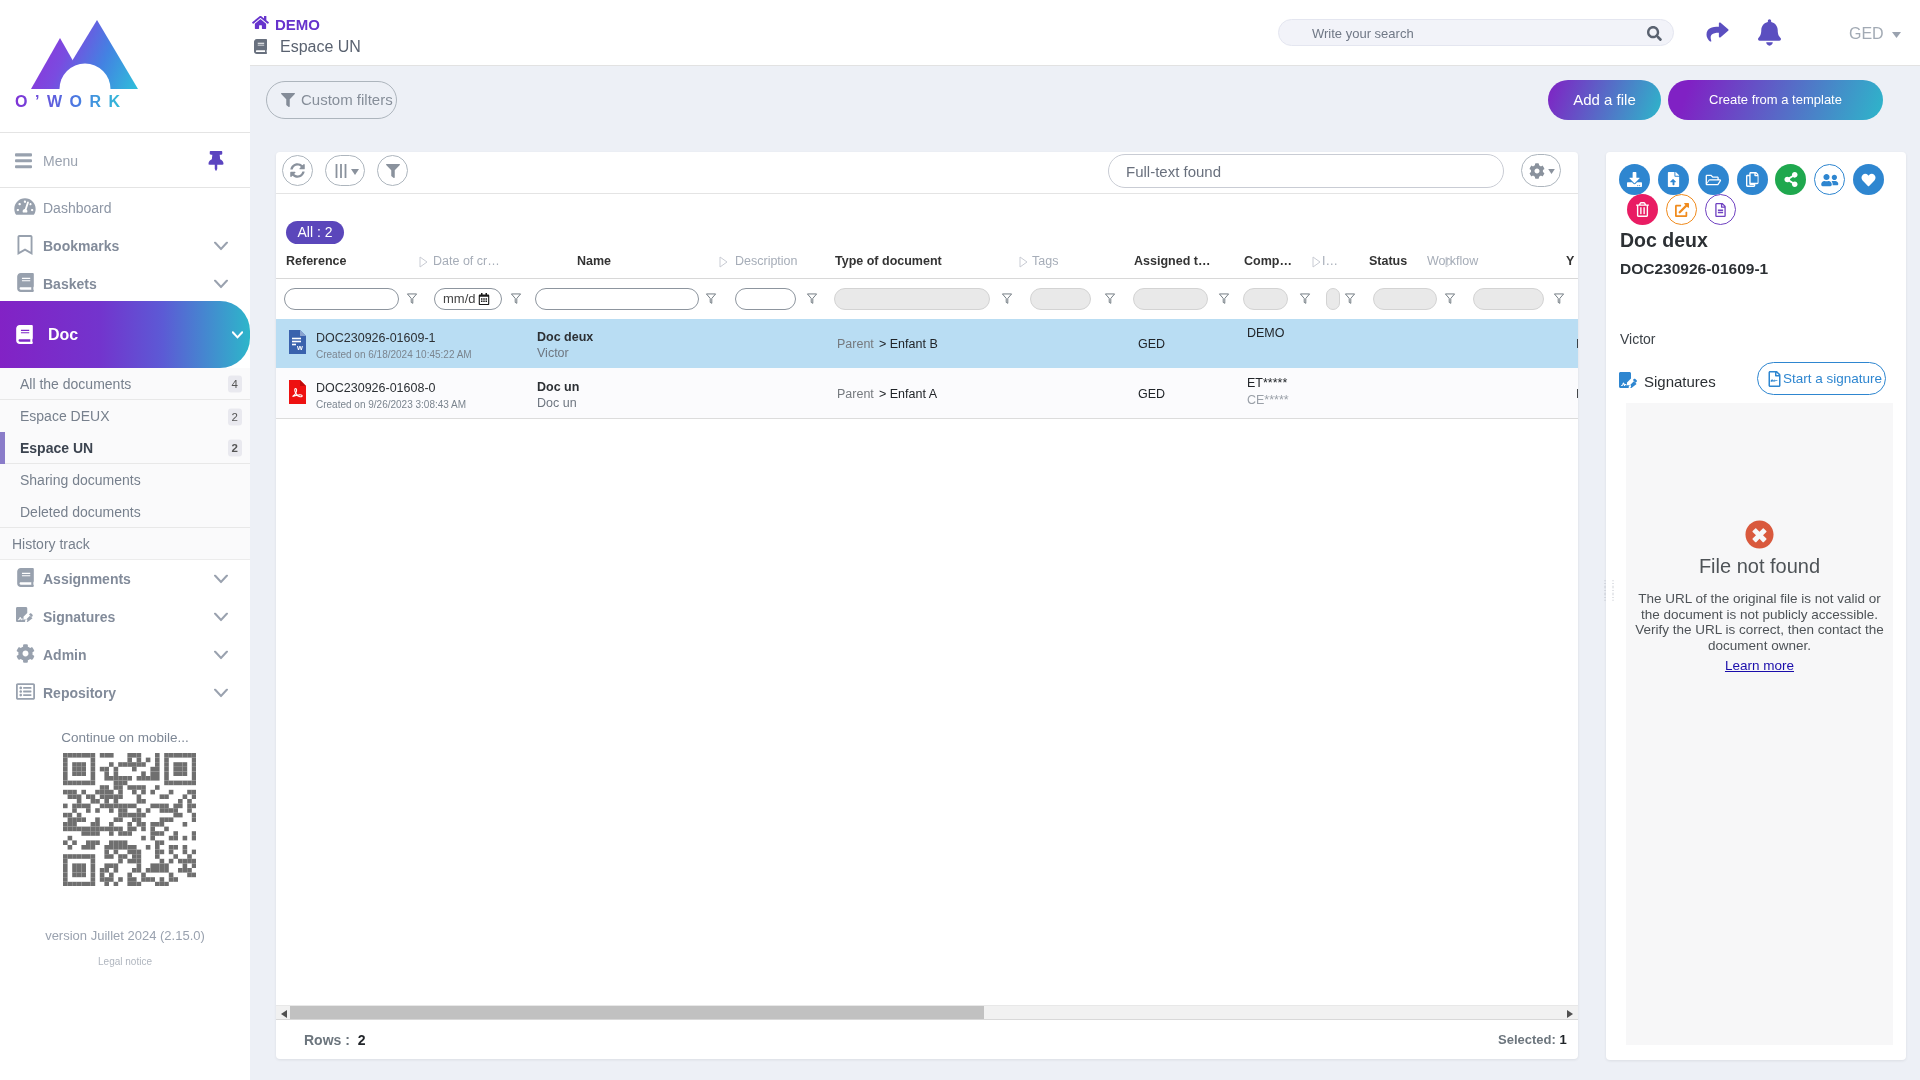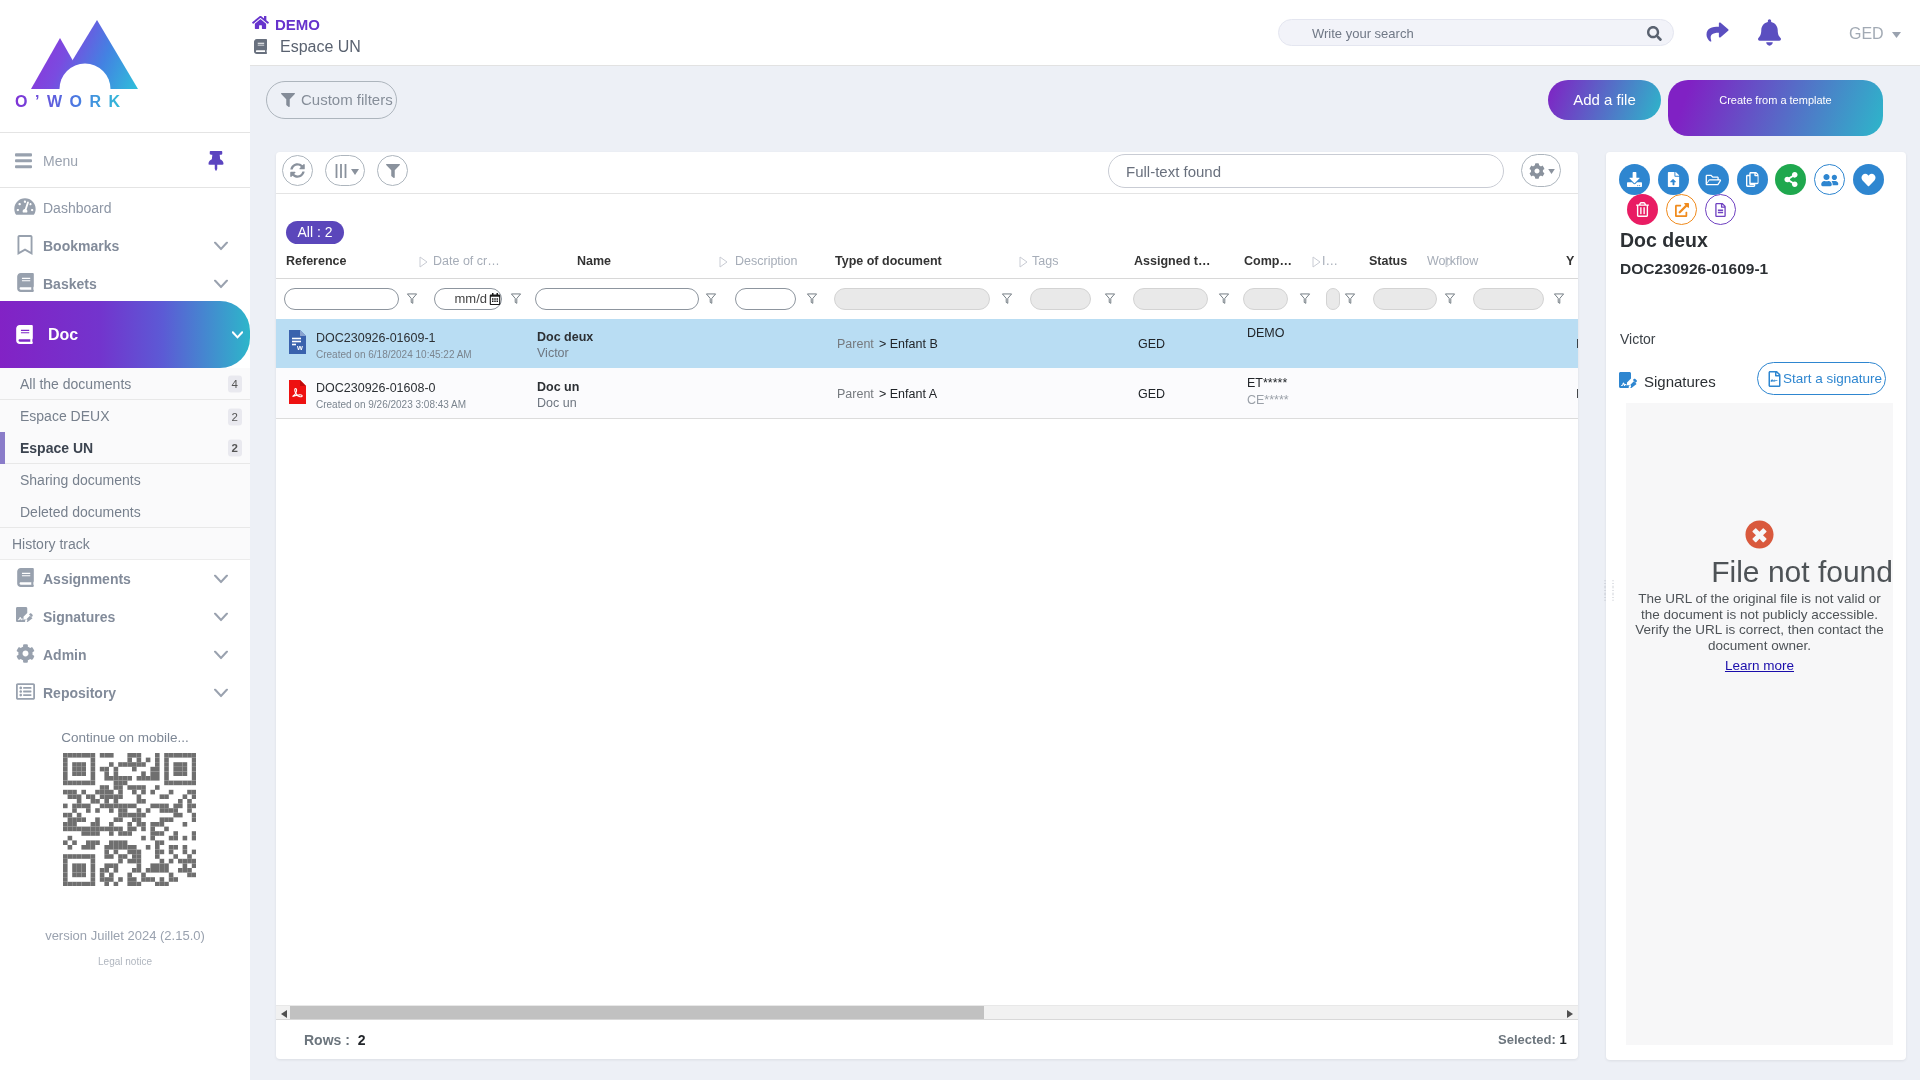--- a/index.html
+++ b/index.html
@@ -567,21 +567,21 @@
     </svg>
 </div>
 
 <div class="abs" style="left:266px; top:81px; width:131px; height:38px; border:1px solid #adb5bd; border-radius:19px; background:transparent;">
   <svg class="abs" style="left:14px; top:11px;" width="14" height="14" viewBox="0 0 512 512">
       <path fill="#848c98" d="M488 0H24C3 0-8 26 7 41l185 185v206c0 8 4 15 10 20l80 56c16 11 38 0 38-20V226L505 41c15-15 4-41-17-41z"></path>
     </svg>
   <span class="abs" style="left:34px; top:9px; font-size:15px; color:#868e99;">Custom filters</span>
 </div>
 <div class="abs" style="left:1548px; top:80px; width:113px; height:40px; border-radius:20px; background:linear-gradient(110deg,#8021c4,#2db6ca); color:#fff; font-size:15px; text-align:center; line-height:40px;">Add a file</div>
-<div class="abs" style="left:1668px; top:80px; width:215px; height:56px; border-radius:20px; background:linear-gradient(110deg,#8021c4 10%,#2db6ca); color:#fff; font-size:11px; text-align:center; line-height:40px;">Create from a template</div>
+<div class="abs" style="left:1668px; top:80px; width:215px; height:40px; border-radius:20px; background:linear-gradient(110deg,#8021c4 10%,#2db6ca); color:#fff; font-size:13px; text-align:center; line-height:40px;">Create from a template</div>
 
 <div id="card" class="abs" style="left:276px; top:152px; width:1302px; height:907px; background:#fff; border-radius:4px; box-shadow:0 1px 3px rgba(0,0,0,0.08); overflow:hidden;">
 
   <div class="abs" style="left:6px; top:3px; width:31px; height:31px; border:1px solid #adb5bd; border-radius:50%;">
     <svg class="abs" style="left:7px; top:7px;" width="15" height="15" viewBox="0 0 512 512">
         <path fill="#8a929d" d="M371 133c-31-29-72-45-115-45-77 0-144 53-163 127-1 5-6 9-12 9H24c-7 0-13-7-12-14C34 95 135 8 256 8c66 0 127 26 171 69l36-36c15-15 41-4 41 17v134c0 13-11 24-24 24H346c-21 0-32-26-17-41l42-42zM32 296h134c21 0 32 26 17 41l-42 42c31 29 72 45 115 45 77 0 144-53 163-127 1-5 6-9 12-9h57c7 0 13 7 12 14-22 115-123 202-244 202-66 0-127-26-171-69l-36 36c-15 15-41 4-41-17V320c0-13 11-24 24-24z"></path>
       </svg>
   </div>
   <div class="abs" style="left:49px; top:3px; width:40px; height:31px; border:1px solid #adb5bd; border-radius:16px;">
     <svg class="abs" style="left:9px; top:8px;" width="12" height="14" viewBox="0 0 12 14">
@@ -742,21 +742,21 @@
     <div class="abs" style="left:14px; top:0; width:694px; height:13px; background:#c1c1c1;"></div>
     <svg class="abs" style="right:5px; top:4px;" width="6" height="8" viewBox="0 0 6 8">
         <path d="M0 0 L6 4 L0 8 Z" fill="#505050"></path>
       </svg>
   </div>
 
   <span class="abs" style="left:28px; top:880px; font-size:14px; color:#6c757d; font-weight:bold;">Rows :&nbsp;&nbsp;<span style="color:#212529;">2</span></span>
   <span class="abs" style="left:1222px; top:880px; font-size:13px; color:#6c757d; font-weight:bold;">Selected: <span style="color:#212529;">1</span></span>
 </div>
 <style>
-.fi { top:10px; height:22px; border:1px solid #8d959e; border-radius:11px; background:#fff;text-align:right; }
+.fi { top:10px; height:22px; border:1px solid #8d959e; border-radius:11px; background:#fff; }
 .fd { top:10px; height:22px; border:1px solid #d3d3d3; border-radius:11px; background:#e9e9e9; }
 .fun { top:13px; width:12px; height:12px; }
 </style>
 <svg class="abs" style="left:0; top:0;" width="0" height="0"></svg>
 
 <div id="rpanel" class="abs" style="left:1606px; top:152px; width:300px; height:908px; background:#fff; border-radius:4px; box-shadow:0 1px 3px rgba(0,0,0,0.08);">
 
   <div class="cbtn" style="left:13px; top:12px; background:#2e86d0;">
       <svg width="15" height="15" viewBox="0 0 512 512">
         <path fill="#fff" d="M216 0h80c13 0 24 11 24 24v168h88c18 0 27 22 14 34L270 378c-8 8-20 8-28 0L90 226c-13-12-4-34 14-34h88V24c0-13 11-24 24-24zm296 376v112c0 13-11 24-24 24H24c-13 0-24-11-24-24V376c0-13 11-24 24-24h147l49 49c20 20 53 20 73 0l49-49h146c13 0 24 11 24 24zm-124 88c0-11-9-20-20-20s-20 9-20 20 9 20 20 20 20-9 20-20zm64 0c0-11-9-20-20-20s-20 9-20 20 9 20 20 20 20-9 20-20z"></path>
@@ -819,21 +819,21 @@
     <svg class="abs" style="left:10px; top:8px;" width="13" height="16" viewBox="0 0 384 512">
         <path fill="#2e86d0" d="M369 98L286 14C277 5 265 0 252 0H48C22 0 0 22 0 48v416c0 27 22 48 48 48h288c27 0 48-21 48-48V132c0-13-5-25-15-34zM256 52l76 76h-76V52zM48 464V48h160v104c0 13 11 24 24 24h104v288H48z"></path>
         <path fill="#2e86d0" d="M72 352c20-2 37-14 45-22 5 8 14 14 27 14 15 0 27-12 38-22l6 18c2 5 8 7 12 3l24-21h60v-24h-69l-12 10-10-29c-2-6-10-8-14-3-9 10-25 28-35 28-7 0-9-14-10-24-1-9-2-20-13-20-10 0-18 9-28 19-5 5-14 14-21 16v27z" stroke="none"></path>
       </svg>
     <span class="abs" style="left:25px; top:8px; font-size:13.5px; color:#2e86d0; white-space:nowrap;">Start a signature</span>
   </div>
   <div class="abs" style="left:20px; top:251px; width:267px; height:642px; background:#f7f7f8;">
     <svg class="abs" style="left:119px; top:117px;" width="29" height="29" viewBox="0 0 512 512">
         <path fill="#d9593d" d="M256 8C119 8 8 119 8 256s111 248 248 248 248-111 248-248S393 8 256 8zm121 320c5 5 5 13 0 17l-46 46c-4 5-12 5-17 0l-58-59-58 59c-5 5-13 5-17 0l-46-46c-5-4-5-12 0-17l59-58-59-58c-5-5-5-13 0-17l46-46c4-5 12-5 17 0l58 59 58-59c5-5 13-5 17 0l46 46c5 4 5 12 0 17l-59 58 59 58z"></path>
       </svg>
-    <div class="abs" style="left:0; top:152px; width:267px; text-align:right; font-size:30px; color:#4e5357;">File not found</div>
+    <div class="abs" style="left:0; top:152px; width:267px; text-align:center; font-size:20px; color:#4e5357;">File not found</div>
     <div class="abs" style="left:8px; top:188px; width:251px; text-align:center; font-size:13.5px; line-height:15.5px; color:#4e5357;">The URL of the original file is not valid or<br>the document is not publicly accessible.<br>Verify the URL is correct, then contact the<br>document owner.</div>
     <div class="abs" style="left:0; top:255px; width:267px; text-align:center; font-size:13.5px;"><span style="color:#1a0dab; text-decoration:underline;">Learn more</span></div>
   </div>
 </div>
 <div class="abs" style="left:1601px; top:580px; width:8px; height:24px; color:#b9bec7; font-size:8px; line-height:7px;">⋮⋮<br>⋮⋮<br>⋮⋮</div>
 <style>
 .cbtn { position:absolute; width:31px; height:31px; border-radius:50%; display:flex; align-items:center; justify-content:center; }
 </style>
 
 </body></html>

